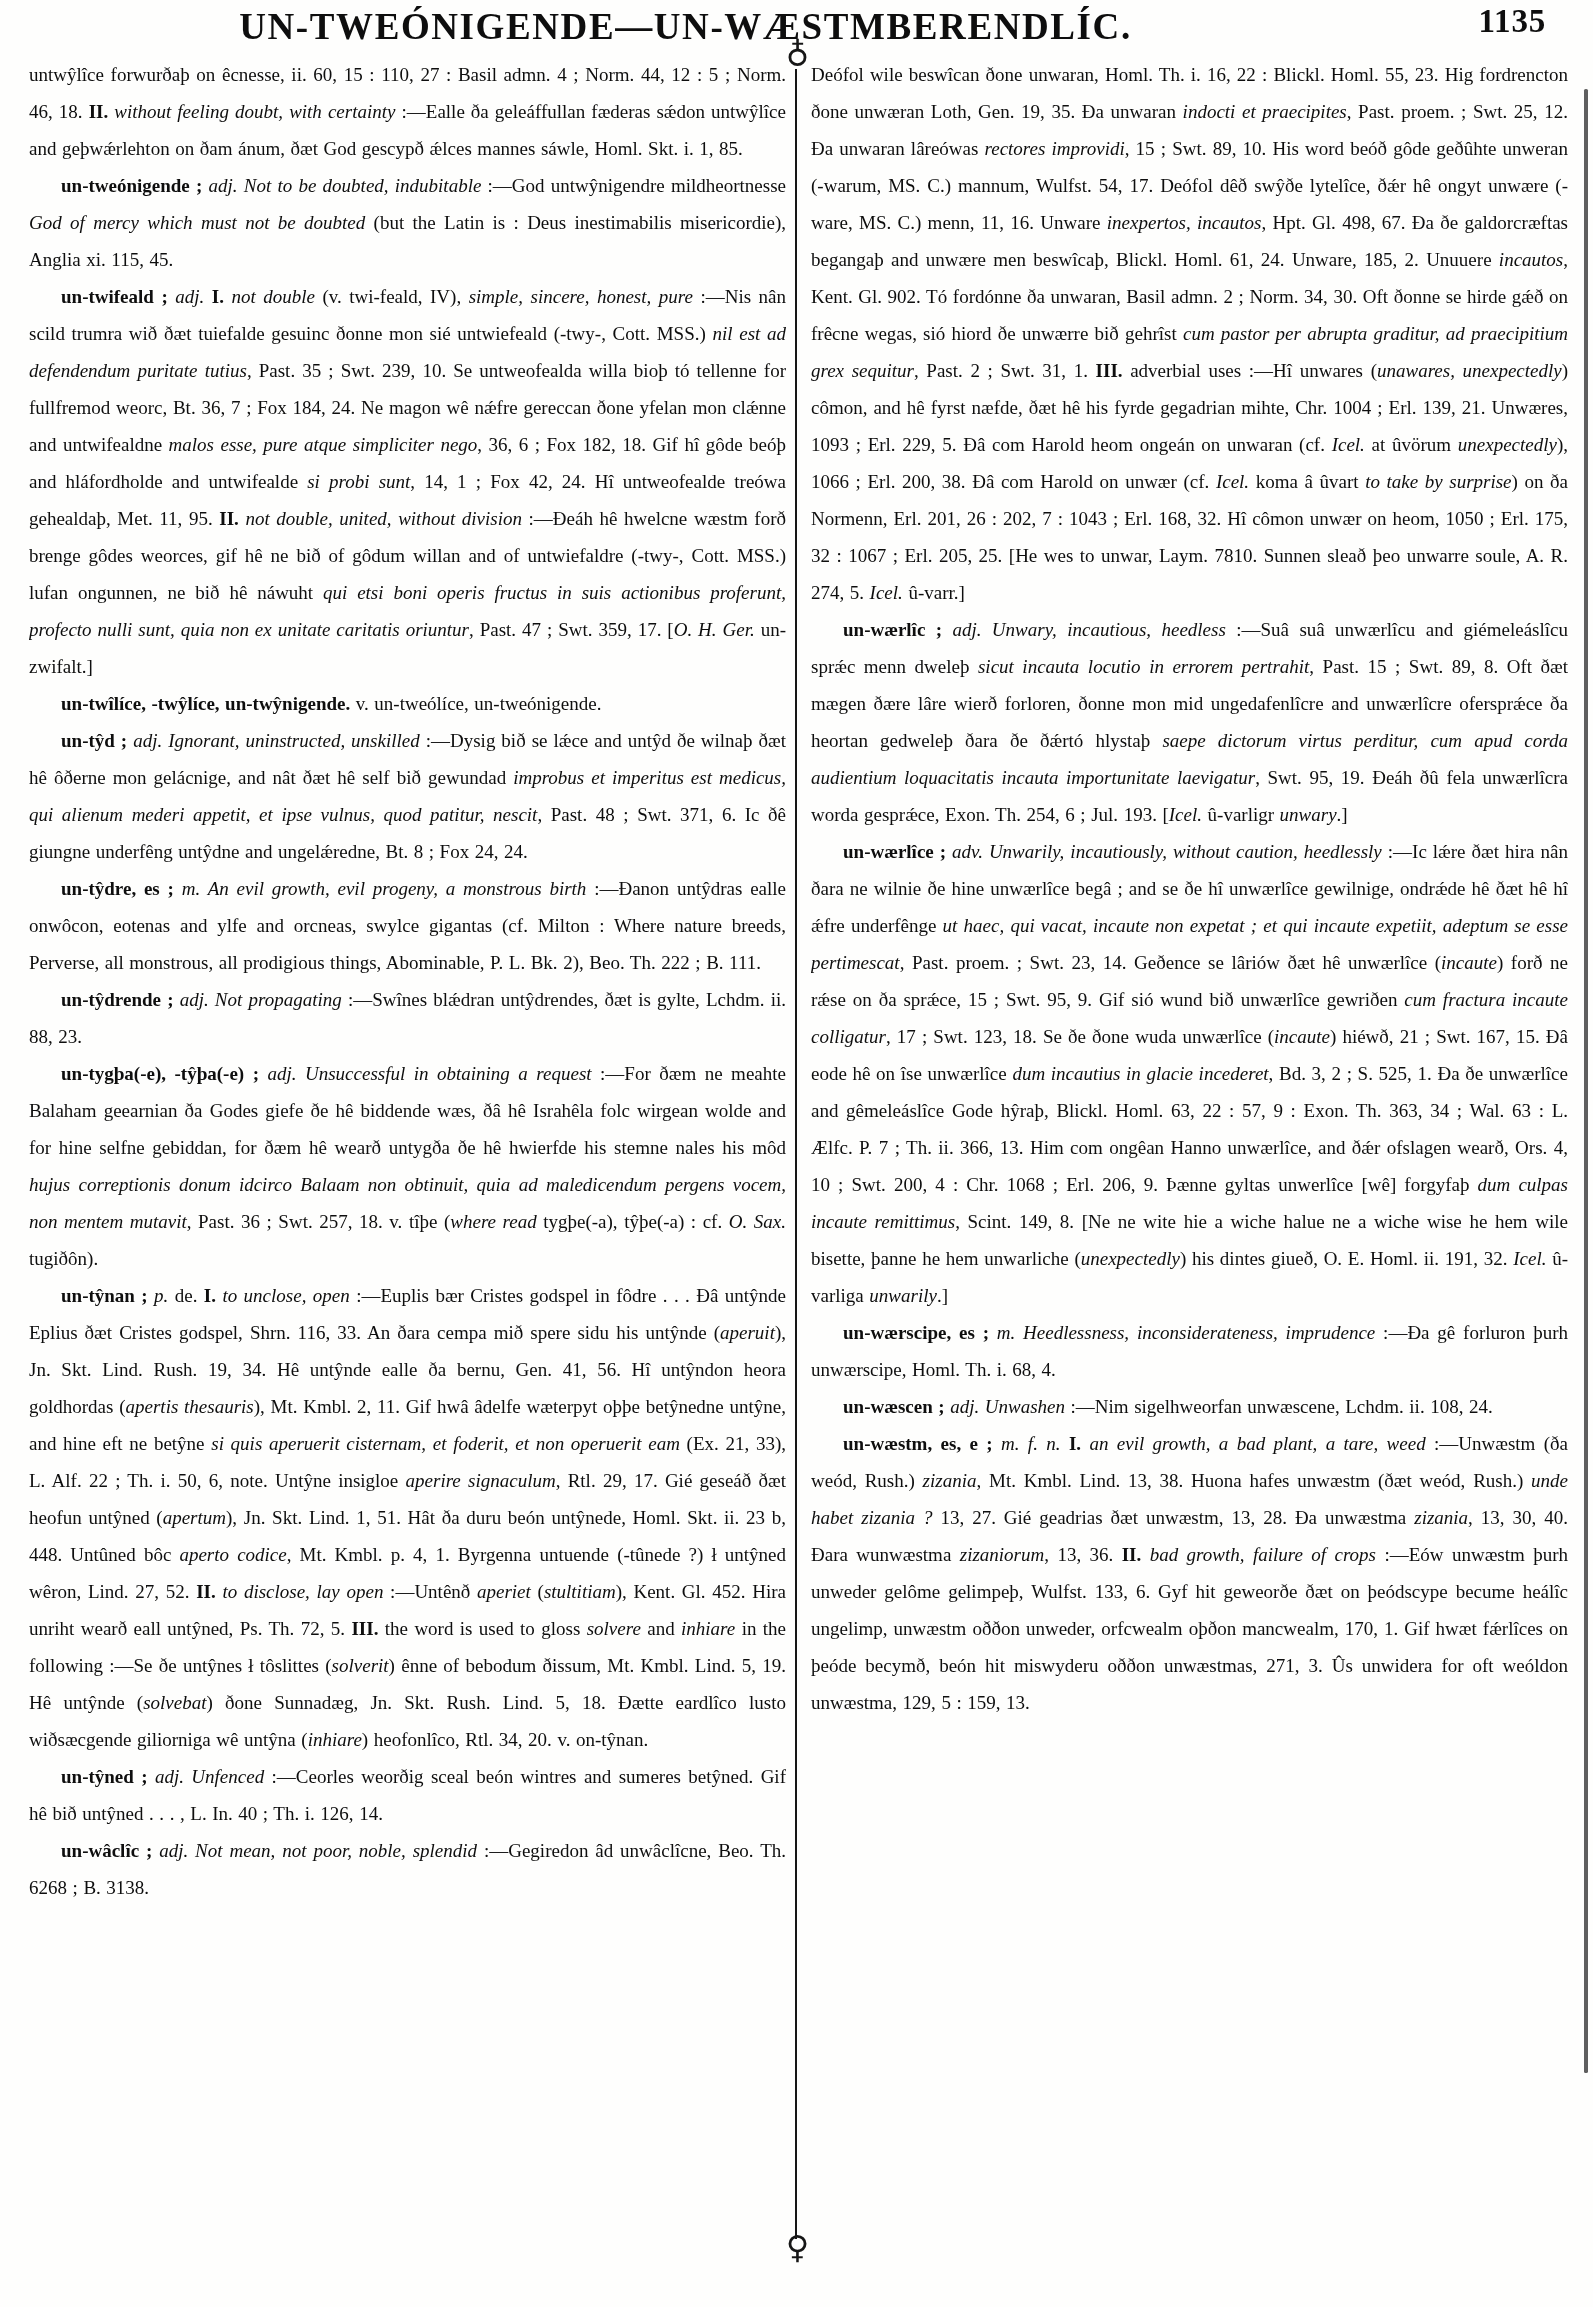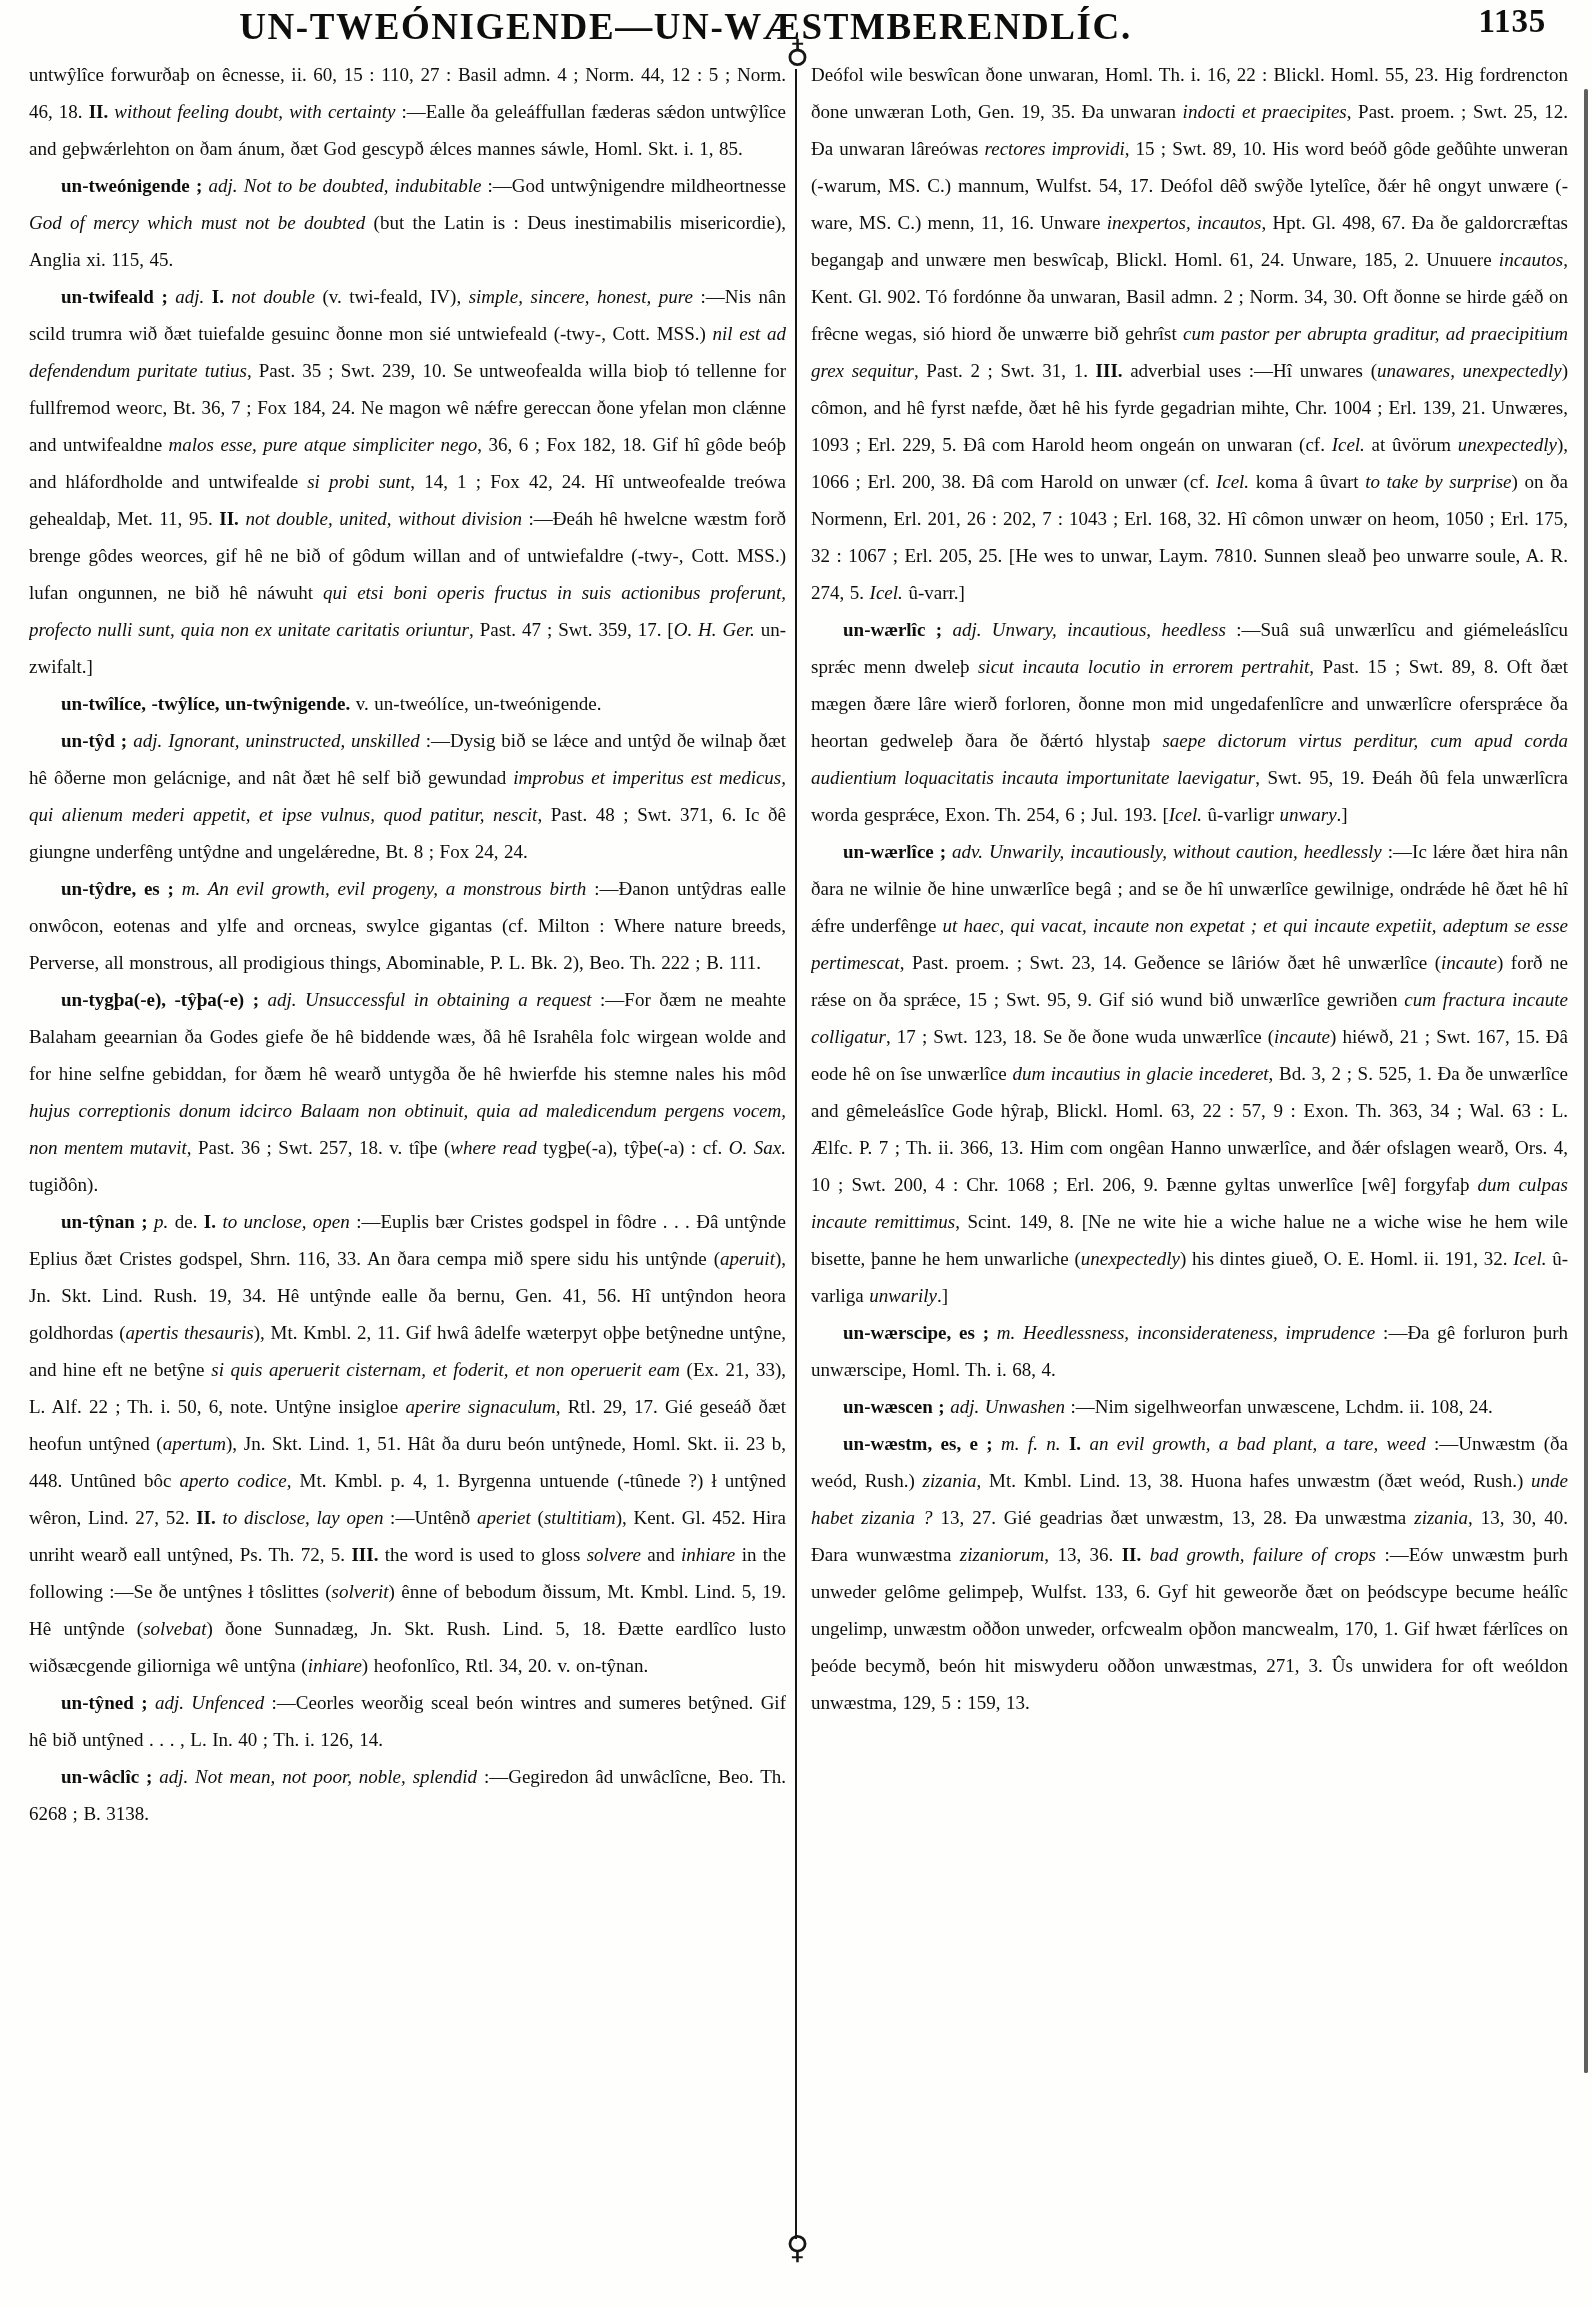--- a/index.html
+++ b/index.html
@@ -65,20 +65,21 @@
   <div class="divider"></div>
   <div class="ornament" id="ornament-bottom">♁</div>
 
   <div class="column" id="col0">
       <p class="cont"><span>untwŷlîce forwurðaþ on êcnesse, ii. 60, 15 : 110, 27 : Basil admn. 4 ; Norm. 44, 12 : 5 ; Norm. 46, 18.  </span><span class="b">II.</span><span class="i"> without feeling doubt, with certainty</span><span> :—Ealle ða geleáffullan fæderas sǽdon untwŷlîce and geþwǽrlehton on ðam ánum, ðæt God gescypð ǽlces mannes sáwle, Homl. Skt. i. 1, 85.</span></p>
       <p><span class="b">un-tweónigende ; </span><span class="i">adj. Not to be doubted, indubitable</span><span> :—God untwŷnigendre mildheortnesse </span><span class="i">God of mercy which must not be doubted</span><span> (but the Latin is : Deus inestimabilis misericordie), Anglia xi. 115, 45.</span></p>
       <p><span class="b">un-twifeald ; </span><span class="i">adj.  </span><span class="b">I.</span><span class="i"> not double</span><span> (v. twi-feald, IV), </span><span class="i">simple, sincere, honest, pure</span><span> :—Nis nân scild trumra wið ðæt tuiefalde gesuinc ðonne mon sié untwiefeald (-twy-, Cott. MSS.) </span><span class="i">nil est ad defendendum puritate tutius</span><span>, Past. 35 ; Swt. 239, 10.  Se untweofealda willa bioþ tó tellenne for fullfremod weorc, Bt. 36, 7 ; Fox 184, 24.  Ne magon wê nǽfre gereccan ðone yfelan mon clǽnne and untwifealdne </span><span class="i">malos esse, pure atque simpliciter nego</span><span>, 36, 6 ; Fox 182, 18.  Gif hî gôde beóþ and hláfordholde and untwifealde </span><span class="i">si probi sunt</span><span>, 14, 1 ; Fox 42, 24.  Hî untweofealde treówa gehealdaþ, Met. 11, 95.  </span><span class="b">II.</span><span class="i"> not double, united, without division</span><span> :—Ðeáh hê hwelcne wæstm forð brenge gôdes weorces, gif hê ne bið of gôdum willan and of untwiefaldre (-twy-, Cott. MSS.) lufan ongunnen, ne bið hê náwuht </span><span class="i">qui etsi boni operis fructus in suis actionibus proferunt, profecto nulli sunt, quia non ex unitate caritatis oriuntur</span><span>, Past. 47 ; Swt. 359, 17.  [</span><span class="i">O. H. Ger.</span><span> un-zwifalt.]</span></p>
       <p><span class="b">un-twîlíce, -twŷlíce, un-twŷnigende.</span><span>  v. un-tweólíce, un-tweónigende.</span></p>
       <p><span class="b">un-tŷd ; </span><span class="i">adj. Ignorant, uninstructed, unskilled</span><span> :—Dysig bið se lǽce and untŷd ðe wilnaþ ðæt hê ôðerne mon gelácnige, and nât ðæt hê self bið gewundad </span><span class="i">improbus et imperitus est medicus, qui alienum mederi appetit, et ipse vulnus, quod patitur, nescit</span><span>, Past. 48 ; Swt. 371, 6.  Ic ðê giungne underfêng untŷdne and ungelǽredne, Bt. 8 ; Fox 24, 24.</span></p>
       <p><span class="b">un-tŷdre, es ; </span><span class="i">m. An evil growth, evil progeny, a monstrous birth</span><span> :—Ðanon untŷdras ealle onwôcon, eotenas and ylfe and orcneas, swylce gigantas (cf. Milton : Where nature breeds, Perverse, all monstrous, all prodigious things, Abominable, P. L. Bk. 2), Beo. Th. 222 ; B. 111.</span></p>
+      <p><span class="b">un-tŷdrende ; </span><span class="i">adj. Not propagating</span><span> :—Swînes blǽdran untŷdrendes, ðæt is gylte, Lchdm. ii. 88, 23.</span></p>
       <p><span class="b">un-tygþa(-e), -tŷþa(-e) ; </span><span class="i">adj. Unsuccessful in obtaining a request</span><span> :—For ðæm ne meahte Balaham geearnian ða Godes giefe ðe hê biddende wæs, ðâ hê Israhêla folc wirgean wolde and for hine selfne gebiddan, for ðæm hê wearð untygða ðe hê hwierfde his stemne nales his môd </span><span class="i">hujus correptionis donum idcirco Balaam non obtinuit, quia ad maledicendum pergens vocem, non mentem mutavit</span><span>, Past. 36 ; Swt. 257, 18.  v. tîþe (</span><span class="i">where read</span><span> tygþe(-a), tŷþe(-a) : cf. </span><span class="i">O. Sax.</span><span> tugiðôn).</span></p>
       <p><span class="b">un-tŷnan ; </span><span class="i">p.</span><span> de.  </span><span class="b">I.</span><span class="i"> to unclose, open</span><span> :—Euplis bær Cristes godspel in fôdre . . . Ðâ untŷnde Eplius ðæt Cristes godspel, Shrn. 116, 33.  An ðara cempa mið spere sidu his untŷnde (</span><span class="i">aperuit</span><span>), Jn. Skt. Lind. Rush. 19, 34.  Hê untŷnde ealle ða bernu, Gen. 41, 56.  Hî untŷndon heora goldhordas (</span><span class="i">apertis thesauris</span><span>), Mt. Kmbl. 2, 11.  Gif hwâ âdelfe wæterpyt oþþe betŷnedne untŷne, and hine eft ne betŷne </span><span class="i">si quis aperuerit cisternam, et foderit, et non operuerit eam</span><span> (Ex. 21, 33), L. Alf. 22 ; Th. i. 50, 6, note.  Untŷne insigloe </span><span class="i">aperire signaculum</span><span>, Rtl. 29, 17.  Gié geseáð ðæt heofun untŷned (</span><span class="i">apertum</span><span>), Jn. Skt. Lind. 1, 51.  Hât ða duru beón untŷnede, Homl. Skt. ii. 23 b, 448.  Untûned bôc </span><span class="i">aperto codice</span><span>, Mt. Kmbl. p. 4, 1.  Byrgenna untuende (-tûnede ?) ł untŷned wêron, Lind. 27, 52.  </span><span class="b">II.</span><span class="i"> to disclose, lay open</span><span> :—Untênð </span><span class="i">aperiet</span><span> (</span><span class="i">stultitiam</span><span>), Kent. Gl. 452.  Hira unriht wearð eall untŷned, Ps. Th. 72, 5.  </span><span class="b">III.</span><span> the word is used to gloss </span><span class="i">solvere</span><span> and </span><span class="i">inhiare</span><span> in the following :—Se ðe untŷnes ł tôslittes (</span><span class="i">solverit</span><span>) ênne of bebodum ðissum, Mt. Kmbl. Lind. 5, 19.  Hê untŷnde (</span><span class="i">solvebat</span><span>) ðone Sunnadæg, Jn. Skt. Rush. Lind. 5, 18.  Ðætte eardlîco lusto wiðsæcgende giliorniga wê untŷna (</span><span class="i">inhiare</span><span>) heofonlîco, Rtl. 34, 20.  v. on-tŷnan.</span></p>
       <p><span class="b">un-tŷned ; </span><span class="i">adj. Unfenced</span><span> :—Ceorles weorðig sceal beón wintres and sumeres betŷned.  Gif hê bið untŷned . . . , L. In. 40 ; Th. i. 126, 14.</span></p>
       <p><span class="b">un-wâclîc ; </span><span class="i">adj. Not mean, not poor, noble, splendid</span><span> :—Gegiredon âd unwâclîcne, Beo. Th. 6268 ; B. 3138.</span></p>
     </div>
   <div class="column" id="col1">
       <p class="cont"><span>Deófol wile beswîcan ðone unwaran, Homl. Th. i. 16, 22 : Blickl. Homl. 55, 23.  Hig fordrencton ðone unwæran Loth, Gen. 19, 35.  Ða unwaran </span><span class="i">indocti et praecipites</span><span>, Past. proem. ; Swt. 25, 12.  Ða unwaran lâreówas </span><span class="i">rectores improvidi</span><span>, 15 ; Swt. 89, 10.  His word beóð gôde geðûhte unweran (-warum, MS. C.) mannum, Wulfst. 54, 17.  Deófol dêð swŷðe lytelîce, ðǽr hê ongyt unwære (-ware, MS. C.) menn, 11, 16.  Unware </span><span class="i">inexpertos, incautos</span><span>, Hpt. Gl. 498, 67.  Ða ðe galdorcræftas begangaþ and unwære men beswîcaþ, Blickl. Homl. 61, 24.  Unware, 185, 2.  Unuuere </span><span class="i">incautos</span><span>, Kent. Gl. 902.  Tó fordónne ða unwaran, Basil admn. 2 ; Norm. 34, 30.  Oft ðonne se hirde gǽð on frêcne wegas, sió hiord ðe unwærre bið gehrîst </span><span class="i">cum pastor per abrupta graditur, ad praecipitium grex sequitur</span><span>, Past. 2 ; Swt. 31, 1.  </span><span class="b">III.</span><span> adverbial uses :—Hî unwares (</span><span class="i">unawares, unexpectedly</span><span>) cômon, and hê fyrst næfde, ðæt hê his fyrde gegadrian mihte, Chr. 1004 ; Erl. 139, 21.  Unwæres, 1093 ; Erl. 229, 5.  Ðâ com Harold heom ongeán on unwaran (cf. </span><span class="i">Icel.</span><span> at ûvörum </span><span class="i">unexpectedly</span><span>), 1066 ; Erl. 200, 38.  Ðâ com Harold on unwær (cf. </span><span class="i">Icel.</span><span> koma â ûvart </span><span class="i">to take by surprise</span><span>) on ða Normenn, Erl. 201, 26 : 202, 7 : 1043 ; Erl. 168, 32.  Hî cômon unwær on heom, 1050 ; Erl. 175, 32 : 1067 ; Erl. 205, 25.  [He wes to unwar, Laym. 7810.  Sunnen sleað þeo unwarre soule, A. R. 274, 5.  </span><span class="i">Icel.</span><span> û-varr.]</span></p>
       <p><span class="b">un-wærlîc ; </span><span class="i">adj. Unwary, incautious, heedless</span><span> :—Suâ suâ unwærlîcu and giémeleáslîcu sprǽc menn dweleþ </span><span class="i">sicut incauta locutio in errorem pertrahit</span><span>, Past. 15 ; Swt. 89, 8.  Oft ðæt mægen ðære lâre wierð forloren, ðonne mon mid ungedafenlîcre and unwærlîcre ofersprǽce ða heortan gedweleþ ðara ðe ðǽrtó hlystaþ </span><span class="i">saepe dictorum virtus perditur, cum apud corda audientium loquacitatis incauta importunitate laevigatur</span><span>, Swt. 95, 19.  Ðeáh ðû fela unwærlîcra worda gesprǽce, Exon. Th. 254, 6 ; Jul. 193.  [</span><span class="i">Icel.</span><span> û-varligr </span><span class="i">unwary</span><span>.]</span></p>
       <p><span class="b">un-wærlîce ; </span><span class="i">adv. Unwarily, incautiously, without caution, heedlessly</span><span> :—Ic lǽre ðæt hira nân ðara ne wilnie ðe hine unwærlîce begâ ; and se ðe hî unwærlîce gewilnige, ondrǽde hê ðæt hê hî ǽfre underfênge </span><span class="i">ut haec, qui vacat, incaute non expetat ; et qui incaute expetiit, adeptum se esse pertimescat</span><span>, Past. proem. ; Swt. 23, 14.  Geðence se lâriów ðæt hê unwærlîce (</span><span class="i">incaute</span><span>) forð ne rǽse on ða sprǽce, 15 ; Swt. 95, 9.  Gif sió wund bið unwærlîce gewriðen </span><span class="i">cum fractura incaute colligatur</span><span>, 17 ; Swt. 123, 18.  Se ðe ðone wuda unwærlîce (</span><span class="i">incaute</span><span>) hiéwð, 21 ; Swt. 167, 15.  Ðâ eode hê on îse unwærlîce </span><span class="i">dum incautius in glacie incederet</span><span>, Bd. 3, 2 ; S. 525, 1.  Ða ðe unwærlîce and gêmeleáslîce Gode hŷraþ, Blickl. Homl. 63, 22 : 57, 9 : Exon. Th. 363, 34 ; Wal. 63 : L. Ælfc. P. 7 ; Th. ii. 366, 13.  Him com ongêan Hanno unwærlîce, and ðǽr ofslagen wearð, Ors. 4, 10 ; Swt. 200, 4 : Chr. 1068 ; Erl. 206, 9.  Þænne gyltas unwerlîce [wê] forgyfaþ </span><span class="i">dum culpas incaute remittimus</span><span>, Scint. 149, 8.  [Ne ne wite hie a wiche halue ne a wiche wise he hem wile bisette, þanne he hem unwarliche (</span><span class="i">unexpectedly</span><span>) his dintes giueð, O. E. Homl. ii. 191, 32.  </span><span class="i">Icel.</span><span> û-varliga </span><span class="i">unwarily</span><span>.]</span></p>
       <p><span class="b">un-wærscipe, es ; </span><span class="i">m. Heedlessness, inconsiderateness, imprudence</span><span> :—Ða gê forluron þurh unwærscipe, Homl. Th. i. 68, 4.</span></p>

